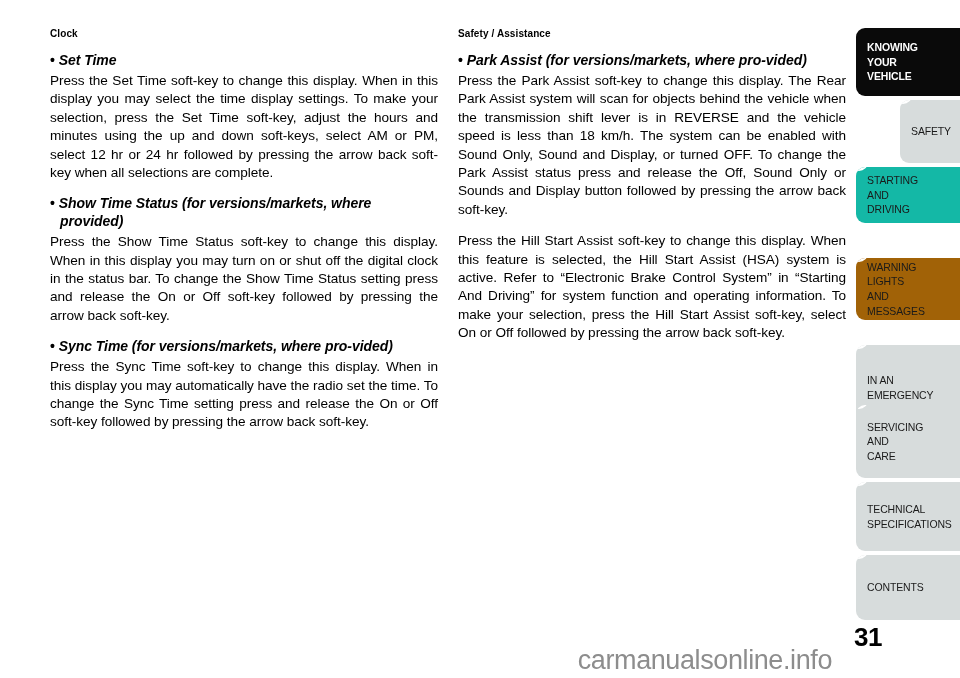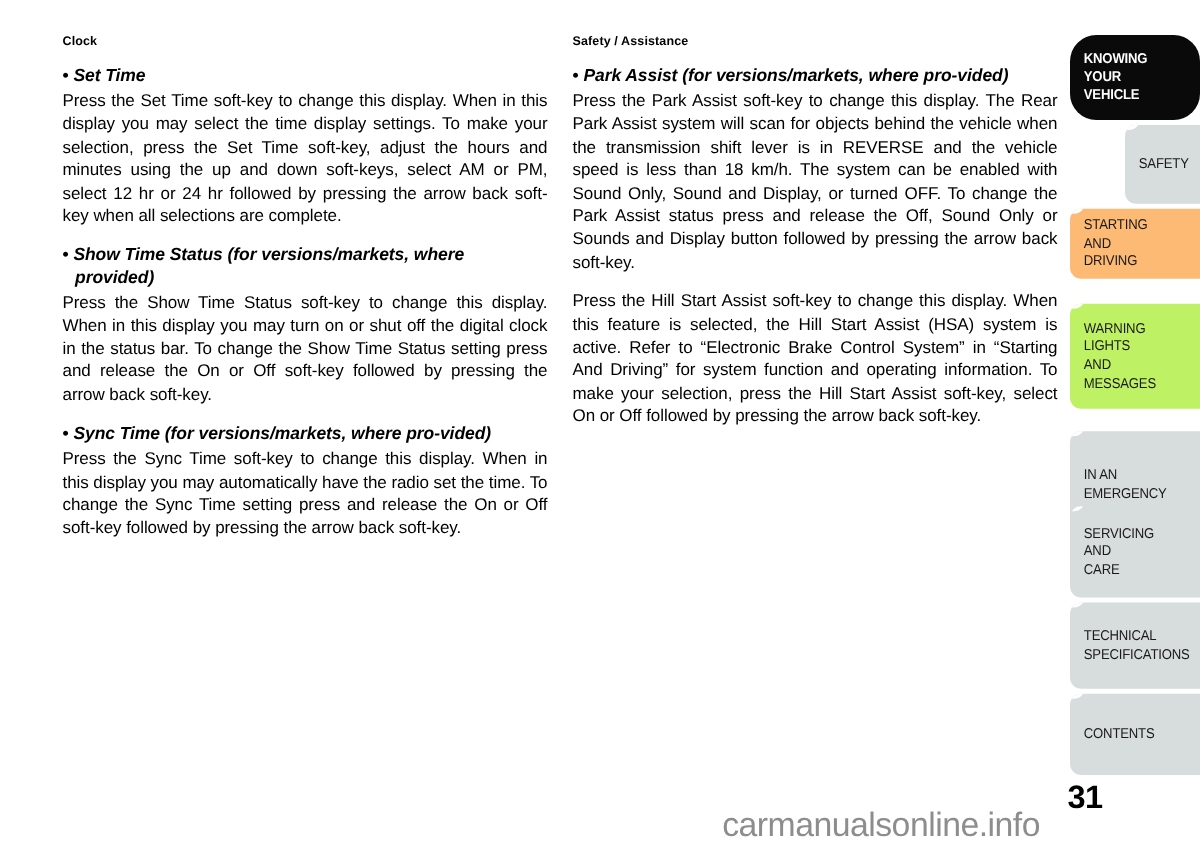--- a/index.html
+++ b/index.html
@@ -174,34 +174,34 @@
       <div class="bullet-heading"><span class="dot">•</span> <span>Park Assist (for versions/markets, where pro-vided)</span></div>
       <div class="body-para">Press the Park Assist soft-key to change this display. The Rear Park Assist system will scan for objects behind the vehicle when the transmission shift lever is in REVERSE and the vehicle speed is less than 18 km/h. The system can be enabled with Sound Only, Sound and Display, or turned OFF. To change the Park Assist status press and release the Off, Sound Only or Sounds and Display button followed by pressing the arrow back soft-key.</div>
     </div>
 
     <div class="blk">
       <div class="body-para tight">Press the Hill Start Assist soft-key to change this display. When this feature is selected, the Hill Start Assist (HSA) system is active. Refer to “Electronic Brake Control System” in “Starting And Driving” for system function and operating information. To make your selection, press the Hill Start Assist soft-key, select On or Off followed by pressing the arrow back soft-key.</div>
     </div>
   </div>
 
   <div id="tab-rail">
-    <div class="tab active" style="top: 0px; height: 68px; background: rgb(10, 10, 10); border-radius: 21px;">
+    <div class="tab active" style="top: 0px; height: 68px; background: rgb(10, 10, 10);">
       <span class="tab-label">KNOWING
 YOUR
 VEHICLE</span>
     </div>
     <div class="tab" style="top: 72px; height: 63px; background: rgb(215, 220, 220); margin-left: 44px;">
       <span class="tab-label">SAFETY</span>
     </div>
-    <div class="tab" style="top: 139px; height: 56px; background: #fdba74;">
+    <div class="tab" style="top: 139px; height: 56px; background: #14b8a6;">
       <span class="tab-label">STARTING
 AND
 DRIVING</span>
     </div>
-    <div class="tab" style="top: 215px; height: 84px; background: #bef264;">
+    <div class="tab" style="top: 230px; height: 62px; background: #a16207;">
       <span class="tab-label">WARNING
 LIGHTS
 AND
 MESSAGES</span>
     </div>
     <div class="tab" style="top: 317px; height: 86px; background: rgb(215, 220, 220);">
       <span class="tab-label">IN AN
 EMERGENCY</span>
     </div>
     <div class="tab" style="top: 377px; height: 73px; background: rgb(215, 220, 220);">

